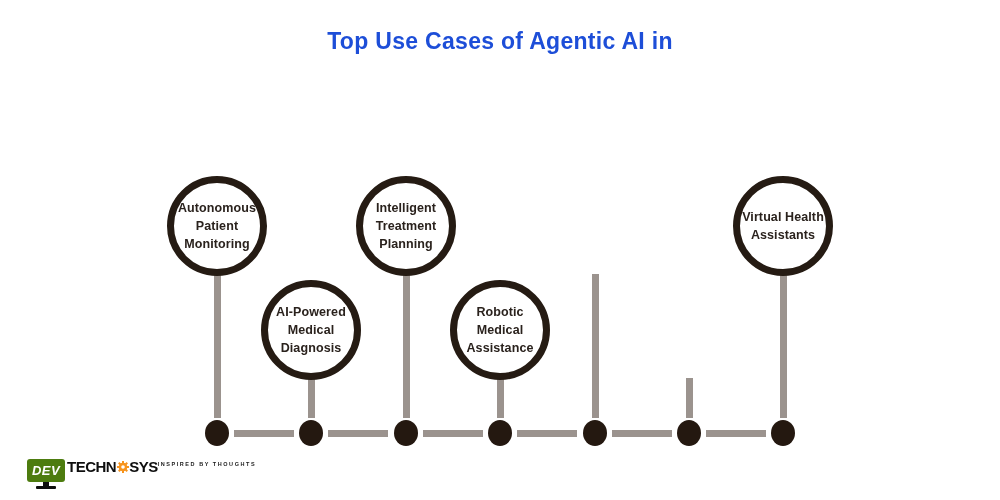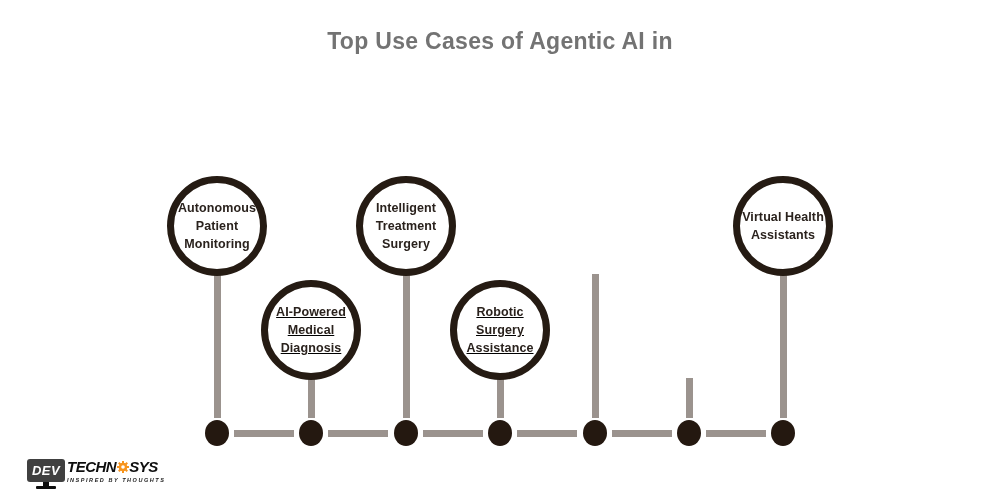--- a/index.html
+++ b/index.html
@@ -16,21 +16,21 @@
     font-family: "Liberation Sans", sans-serif;
   }
 
   
   .title {
     position: absolute;
     top: 25px;
     left: 0;
     width: 1000px;
     text-align: center;
-    color: #737373;
+    color: #1d4ed8;
     font-size: 23px;
     line-height: 33px;
     font-weight: 600;
     letter-spacing: 0.3px;
   }
 
   
   .col1 { --cx: 217px; }
   .col2 { --cx: 311px; }
   .col3 { --cx: 406px; }
@@ -49,21 +49,21 @@
     border: 7px solid #251b13;
     border-radius: 50%;
     background: #ffffff;
     display: flex;
     align-items: center;
     justify-content: center;
     text-align: center;
     z-index: 3;
   }
   .circle.top    { top: 176px; }
-  .circle.bottom { top: 280px; text-decoration: underline; }
+  .circle.bottom { top: 280px; }
   .node-label {
     white-space: pre-line;
     font-size: 12.5px;
     line-height: 18px;
     font-weight: 600;
     color: #2a221d;
     letter-spacing: 0.1px;
   }
 
   
@@ -106,21 +106,21 @@
     display: flex;
     align-items: flex-start;
     gap: 2px;
   }
   .monitor-wrap { position: relative; width: 38px; height: 33px; }
   .monitor {
     position: absolute;
     top: 0; left: 0;
     width: 38px;
     height: 23px;
-    background: #404040;
+    background: #4d7c0f;
     border-radius: 3px;
     display: flex;
     align-items: center;
     justify-content: center;
   }
   .monitor-text {
     color: #ffffff;
     font-weight: 700;
     font-style: italic;
     font-size: 13px;
@@ -132,21 +132,21 @@
     width: 6px; height: 4px;
     background: #0e0e0e;
   }
   .monitor-base {
     position: absolute;
     top: 27px; left: 9px;
     width: 20px; height: 3px;
     background: #0e0e0e;
     border-radius: 1px;
   }
-  .logo-right { display: flex; flex-direction: column; font-style: italic; }
+  .logo-right { display: flex; flex-direction: row; }
   .logo-name {
     display: flex;
     align-items: center;
     color: #0e0e0e;
     font-weight: 700;
     font-size: 15px;
     letter-spacing: -0.5px;
     line-height: 16px;
   }
   .gear-svg { margin: 0 0.5px 0 0.5px; display: block; }
@@ -182,25 +182,25 @@
 Monitoring</span>
   </div>
   <div class="circle bottom col2">
     <span class="node-label">AI-Powered
 Medical
 Diagnosis</span>
   </div>
   <div class="circle top col3">
     <span class="node-label">Intelligent
 Treatment
-Surgery</span>
+Planning</span>
   </div>
   <div class="circle bottom col4">
     <span class="node-label">Robotic
-Surgery
+Medical
 Assistance</span>
   </div>
   <div class="circle top col7">
     <span class="node-label">Virtual Health
 Assistants</span>
   </div>
 
   <div class="seg col1"></div>
   <div class="seg col2"></div>
   <div class="seg col3"></div>

